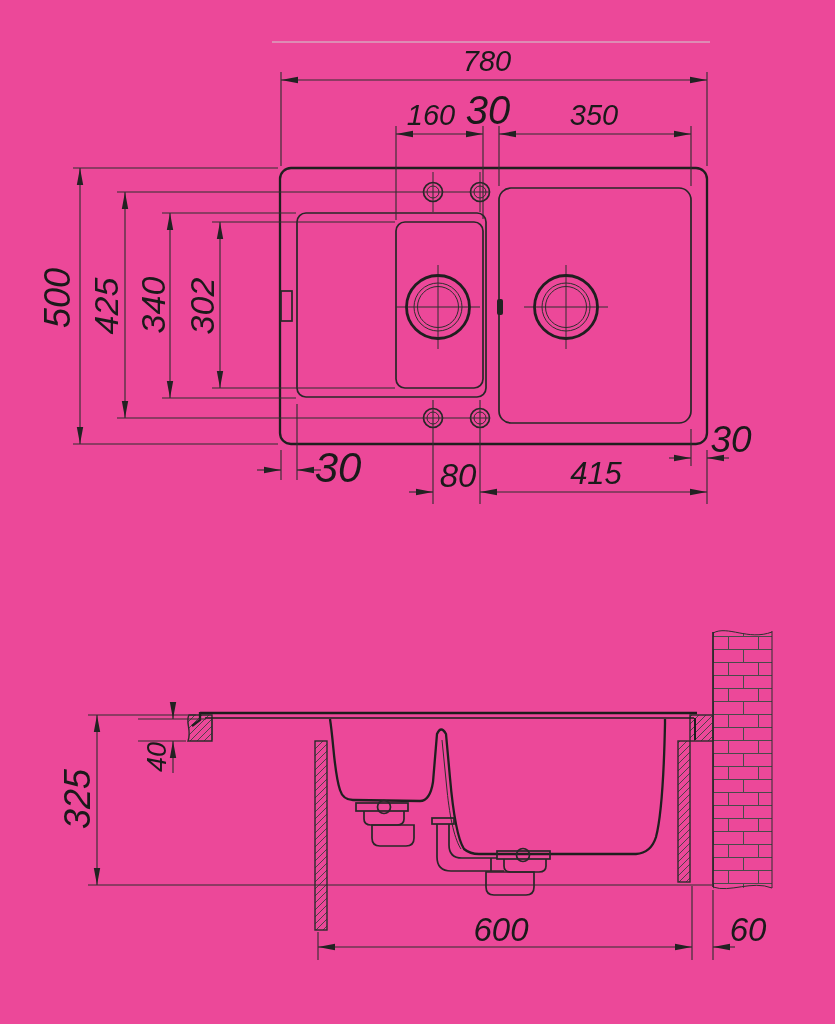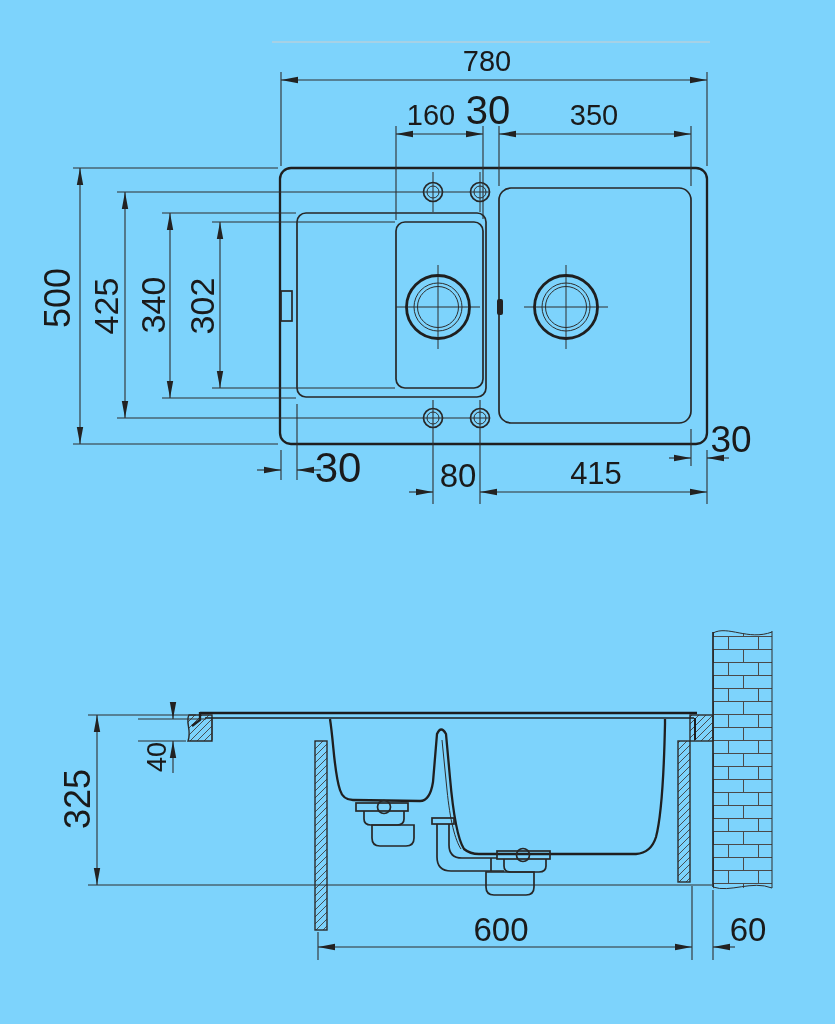--- a/index.html
+++ b/index.html
@@ -1,17 +1,17 @@
 <!DOCTYPE html>
 <html><head>
 <meta charset="utf-8">
 <style>
   html,body{margin:0;padding:0;background:#ffffff;}
-  .stage{position:relative;width:835px;height:1024px;background:#7dd3fc;overflow:hidden;
-         font-family:"Liberation Sans", sans-serif;}
+  .stage{position:relative;width:835px;height:1024px;background:#ec4899;overflow:hidden;
+         font-family:"Liberation Sans", sans-serif;font-style:italic;}
   svg{display:block;}
   svg text{font-family:"Liberation Sans", sans-serif;fill:#1a1a1a;}
   .obj   {stroke:#272727;fill:none;stroke-width:1.7;}
   .objb  {stroke:#1f1f1f;fill:none;stroke-width:2.3;}
   .dim   {stroke:#2e2e2e;fill:none;stroke-width:1.1;}
   .thin  {stroke:#2e2e2e;fill:none;stroke-width:1;}
   .faint {stroke:#cfcfcf;fill:none;stroke-width:1;}
 </style>
 </head>
 <body>

